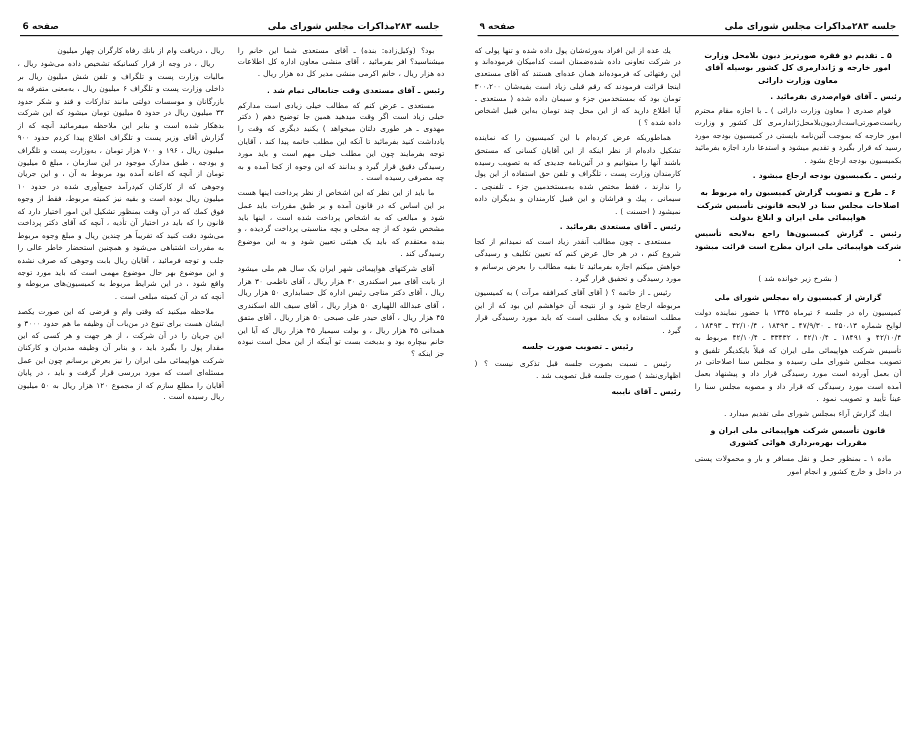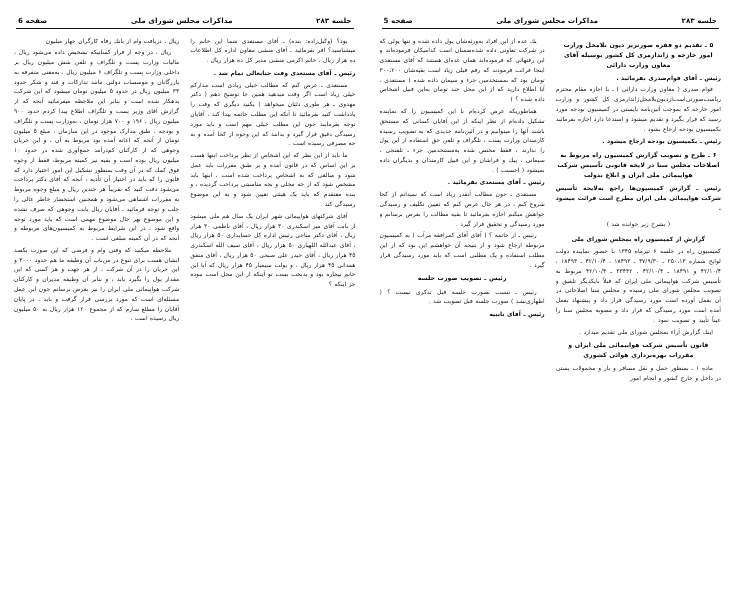--- a/index.html
+++ b/index.html
@@ -68,21 +68,20 @@
     font-size: 7.2px;
     font-weight: bold;
     color: #1b1b1b;
     letter-spacing: .2px;
     padding: 0 4px 2.5px 4px;
     white-space: nowrap;
   }
   .running-head .rh-slot { flex: 0 0 auto; }
   .running-head .rh-title {
     flex: 1 1 auto;
-    text-align: center;
     font-size: 7.4px;
   }
   .head-rule {
     height: 0;
     border-top: 1.6px solid #121212;
     margin: 0 2px 7px 2px;
     opacity: .92;
   }
 
   
@@ -152,21 +151,21 @@
 <body>
 
 <div class="scan-sheet ink">
   <div class="spread">
 
     <div class="page page-left">
 
       <div class="running-head">
         <span class="rh-slot">جلسه ۲۸۳</span>
         <span class="rh-title">مذاکرات مجلس شورای ملی</span>
-        <span class="rh-slot">صفحه 5</span>
+        <span class="rh-slot">صفحه ۹</span>
       </div>
       <div class="head-rule"></div>
 
       <div class="columns">
 
         <div class="col">
           <p class="heading">۵ ـ تقدیم دو فقره صورتریز دیون بلامحل وزارت امور خارجه و ژاندارمری کل کشور بوسیله آقای معاون وزارت دارائی</p>
           <p class="speaker bold">رئیس ـ آقای قوام‌صدری بفرمائید .</p>
           <p>قوام صدری ( معاون وزارت دارائی ) ـ با اجازه مقام محترم ریاست‌صورتی‌است‌از‌دیون‌بلامحل‌ژاندارمری کل کشور و وزارت امور خارجه که بموجب آئین‌نامه بایستی در کمیسیون بودجه مورد رسید که قرار بگیرد و تقدیم میشود و استدعا دارد اجازه بفرمائید بکمیسیون بودجه ارجاع بشود .</p>
           <p class="speaker bold">رئیس ـ بکمیسیون بودجه ارجاع میشود .</p>

